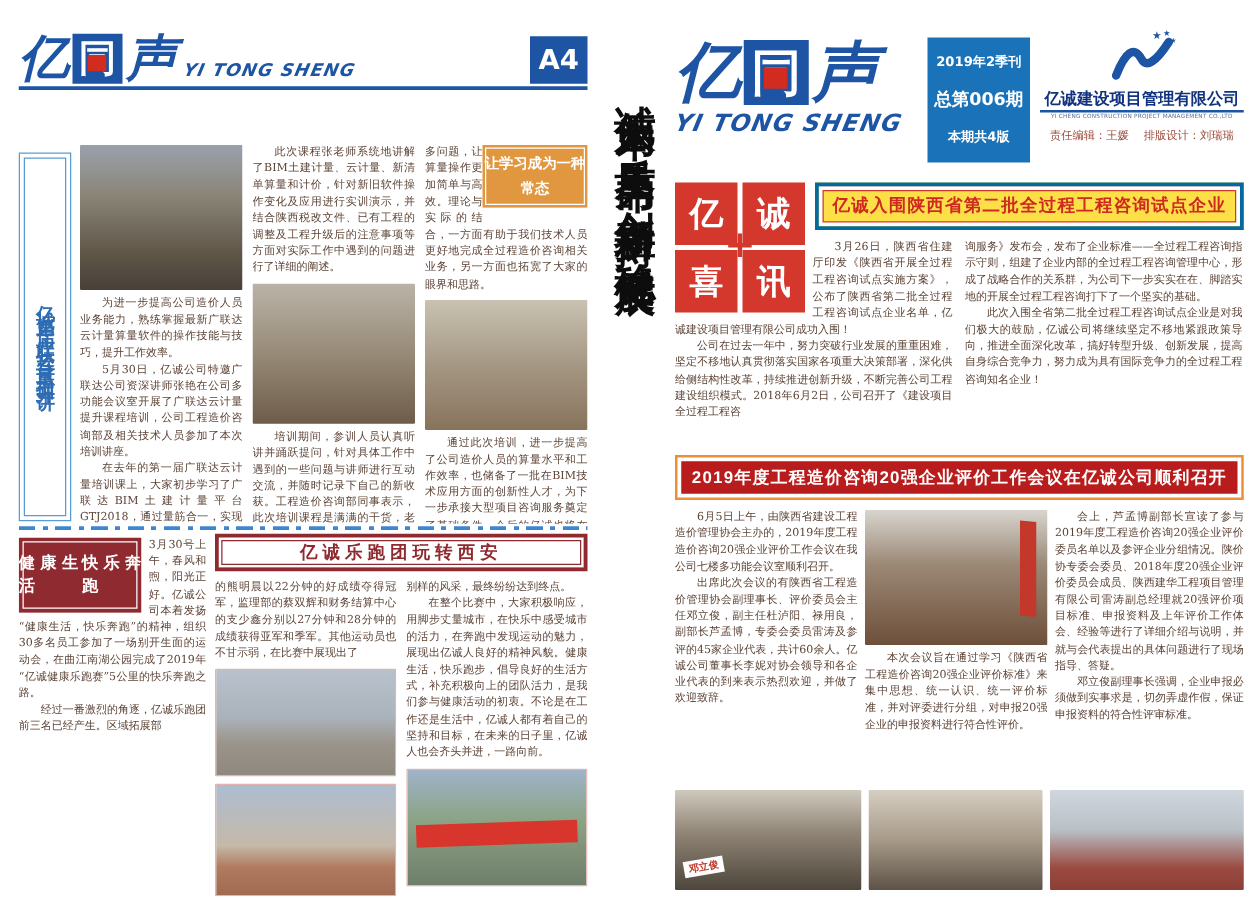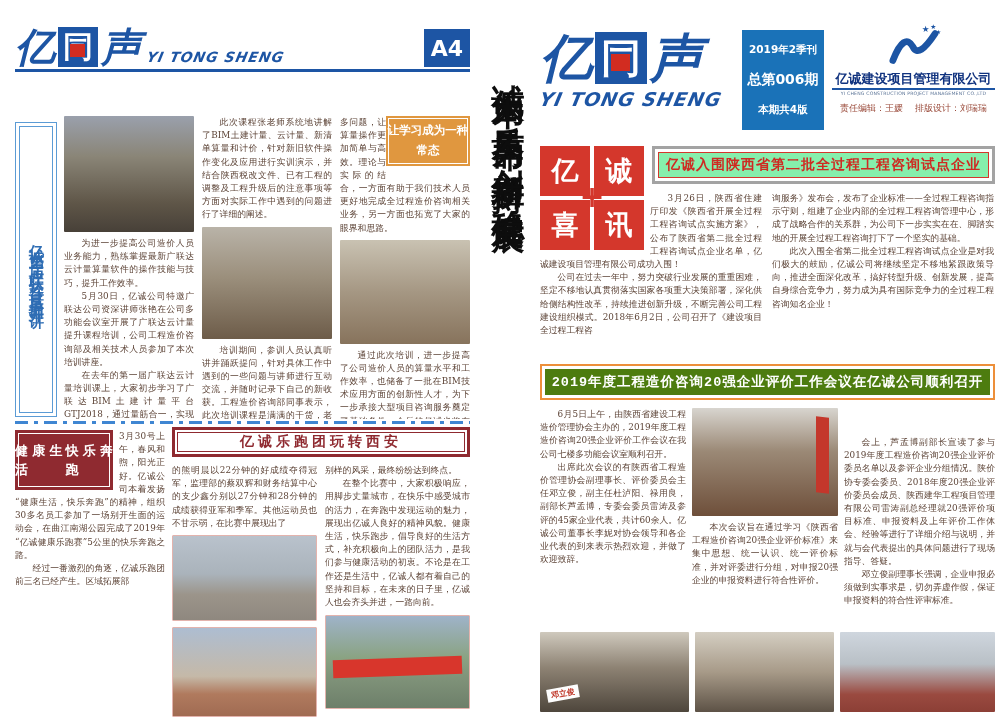--- a/index.html
+++ b/index.html
@@ -80,33 +80,33 @@
   .company { position:absolute; left:292px; top:0; width:163px; text-align:center; }
   .company svg { display:block; margin:0 auto; }
   .company-name { color:#11337f; font-weight:900; font-size:13px; white-space:nowrap; border-bottom:2px solid #1d55a4; padding-bottom:0; }
   .company-en { color:#5a7396; font-size:4.6px; letter-spacing:.2px; margin-top:1px; white-space:nowrap; }
   .credits { margin-top:6px; color:#9a4a3a; font-size:9px; display:flex; justify-content:center; gap:12px; white-space:nowrap; }
 
   .news-badge { position:absolute; left:540px; top:146px; width:104px; height:104px; display:grid; grid-template-columns:50px 50px; grid-template-rows:50px 50px; gap:4px; }
   .news-badge b { background:#d4372c; color:#fff; font-weight:700; font-size:27px; display:flex; align-items:center; justify-content:center; font-family:"DejaVu Serif","Liberation Serif",serif; }
   .news-plus { position:absolute; left:50%; top:50%; transform:translate(-50%,-54%); color:#d4372c; font-size:30px; font-weight:900; line-height:1; }
 
-  .headline-red { position:absolute; left:652px; top:146px; width:343px; height:38px; background:#86efac; border:3px solid #a3a3a3; box-shadow:inset 0 0 0 3px #fff, inset 0 0 0 4px #d4372c; color:#cf2a22; font-weight:700; font-size:14px; display:flex; align-items:center; justify-content:center; letter-spacing:1px; font-family:"DejaVu Serif","Liberation Serif",serif; }
+  .headline-red { position:absolute; left:652px; top:146px; width:343px; height:38px; background:#fde047; border:3px solid #0369a1; box-shadow:inset 0 0 0 3px #fff, inset 0 0 0 4px #d4372c; color:#cf2a22; font-weight:700; font-size:14px; display:flex; align-items:center; justify-content:center; letter-spacing:1px; font-family:"DejaVu Serif","Liberation Serif",serif; }
 
   .consult-cols { left:540px; top:192px; width:455px; height:166px; gap:10px; }
   .consult-cols .col { width:222px; height:100%; }
   .badge-spacer { float:left; width:110px; height:62px; }
 
   .headline-orange { position:absolute; left:540px; top:364px; width:455px; height:36px; border:2px solid #ed8f3a; background:#fff; padding:3px; }
-  .headline-orange .inner { width:100%; height:100%; background:#4d7c0f; color:#fff; font-weight:700; font-size:13.5px; display:flex; align-items:center; justify-content:center; letter-spacing:1px; font-family:Liberation Mono, monospace; }
+  .headline-orange .inner { width:100%; height:100%; background:#b91c1c; color:#fff; font-weight:700; font-size:13.5px; display:flex; align-items:center; justify-content:center; letter-spacing:1px; font-family:Liberation Sans, sans-serif; }
 
   .eval-cols { left:540px; top:408px; width:455px; height:216px; gap:6px; }
   .eval-c1 { width:146px; height:100%; }
   .eval-c2 { width:146px; height:100%; }
-  .eval-c3 { width:151px; height:100%;margin-top:28px; }
+  .eval-c3 { width:151px; height:100%; }
 
   .photo-row { position:absolute; left:540px; top:632px; width:455px; height:80px; display:flex; gap:6px; }
   .photo-row .ph { height:80px; }
   .pr-1 { width:149px; } .pr-2 { width:139px; } .pr-3 { width:155px; }
 </style>
 </head>
 <body>
 
 <div class="sheet">
 

